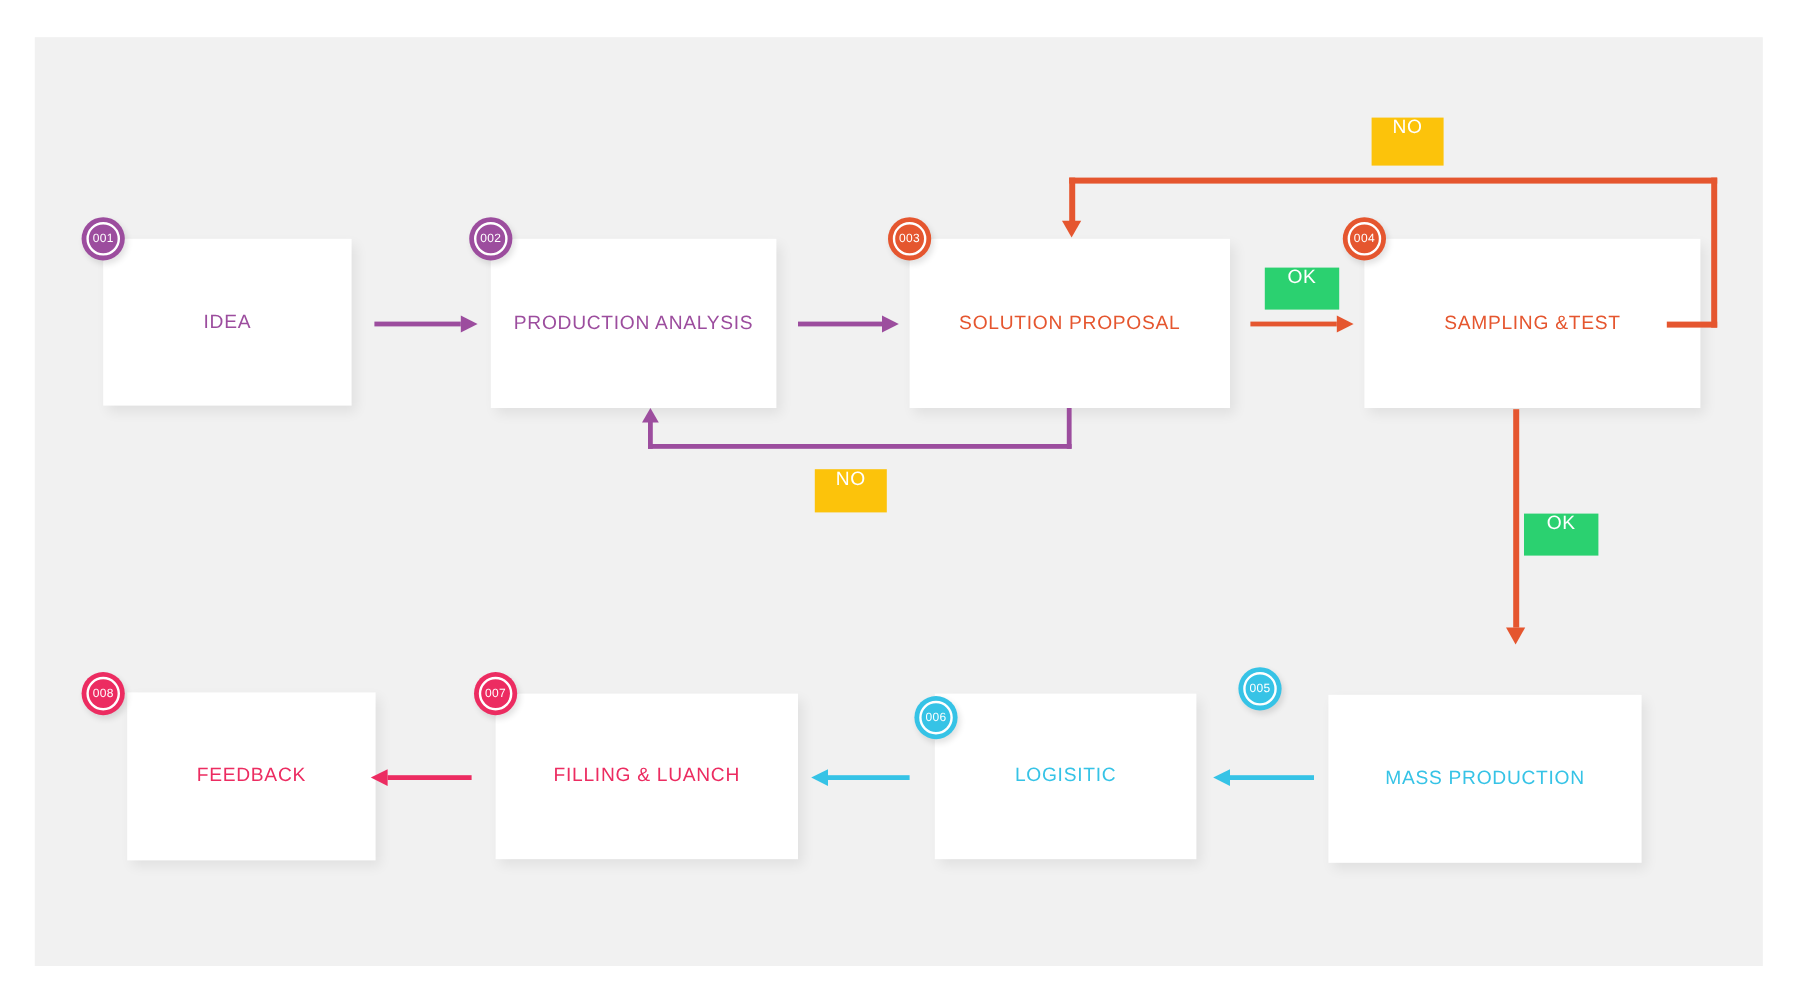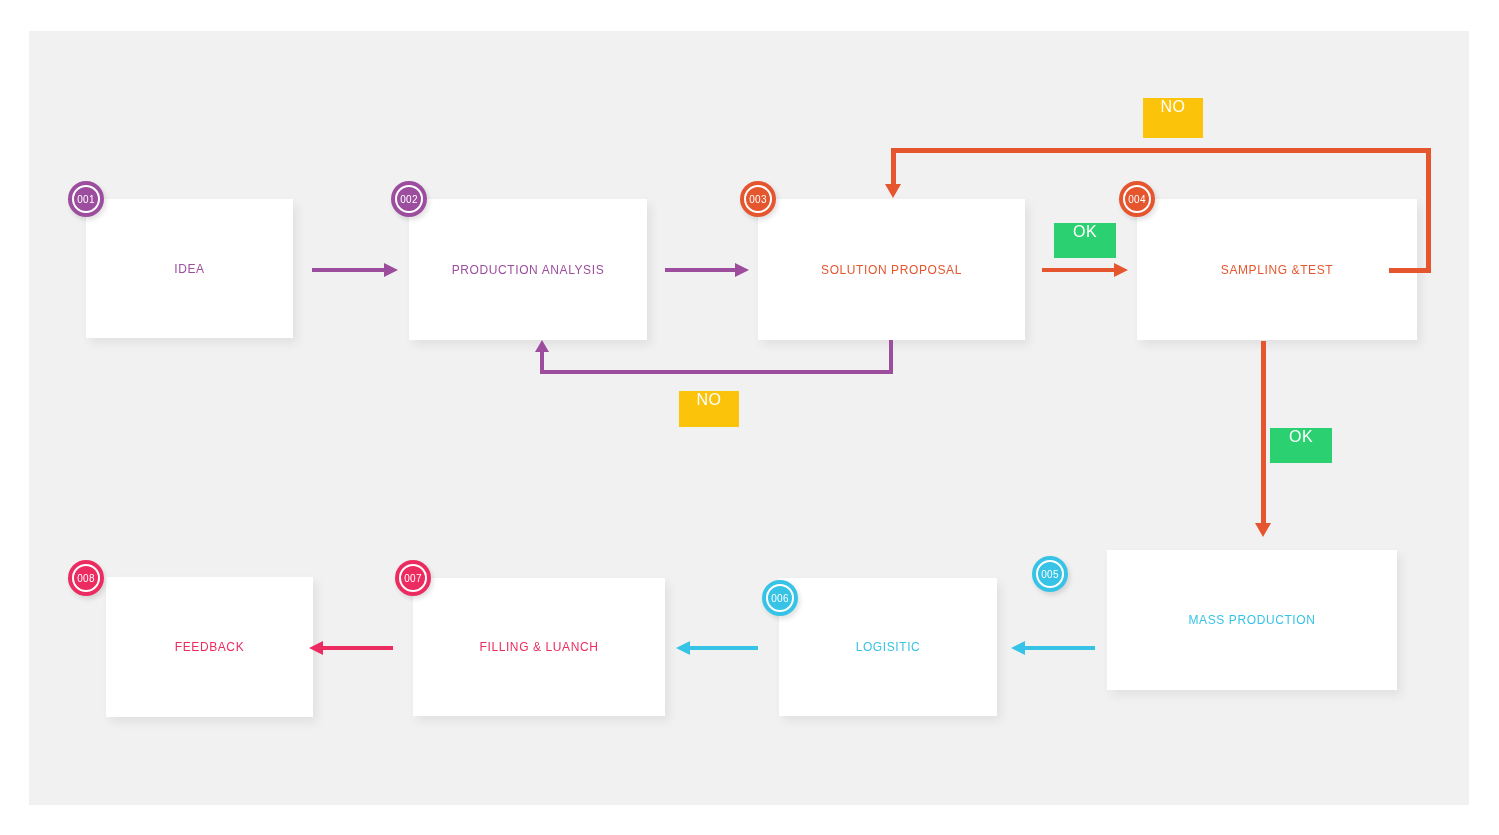--- a/index.html
+++ b/index.html
@@ -21,21 +21,21 @@
   .panel {
     position:absolute; left:29px; top:31px; width:1440px; height:774px;
     background:var(--panel);
   }
   .node {
     position:absolute; background:#ffffff;
     box-shadow:4px 5px 10px rgba(0,0,0,0.07);
     display:flex; align-items:center; justify-content:center;
   }
   .node-label {
-    font-size:12px; letter-spacing:0.6px; text-align:center;
+    font-size:16px; letter-spacing:0.6px; text-align:center;
   }
   .c-purple { color:var(--purple); }
   .c-orange { color:var(--orange); }
   .c-cyan   { color:var(--cyan); }
   .c-pink   { color:var(--pink); }
 
   .badge {
     position:absolute; width:36px; height:36px; border-radius:50%;
     display:flex; align-items:center; justify-content:center;
     box-shadow:2px 3px 5px rgba(0,0,0,0.12);
@@ -98,21 +98,21 @@
   <span class="badge-inner">003</span>
 </div>
 
 <div class="node" style="left:1137px; top:199px; width:280px; height:141px;">
   <span class="node-label c-orange">SAMPLING &amp;TEST</span>
 </div>
 <div class="badge b-orange" style="left:1119px; top:181px;">
   <span class="badge-inner">004</span>
 </div>
 
-<div class="node" style="left:1107px; top:550px; width:290px; height:140px;">
+<div class="node" style="left:1107px; top:579px; width:261px; height:140px;">
   <span class="node-label c-cyan">MASS PRODUCTION</span>
 </div>
 <div class="badge b-cyan" style="left:1032px; top:556px;">
   <span class="badge-inner">005</span>
 </div>
 
 <div class="node" style="left:779px; top:578px; width:218px; height:138px;">
   <span class="node-label c-cyan">LOGISITIC</span>
 </div>
 <div class="badge b-cyan" style="left:762px; top:580px;">

